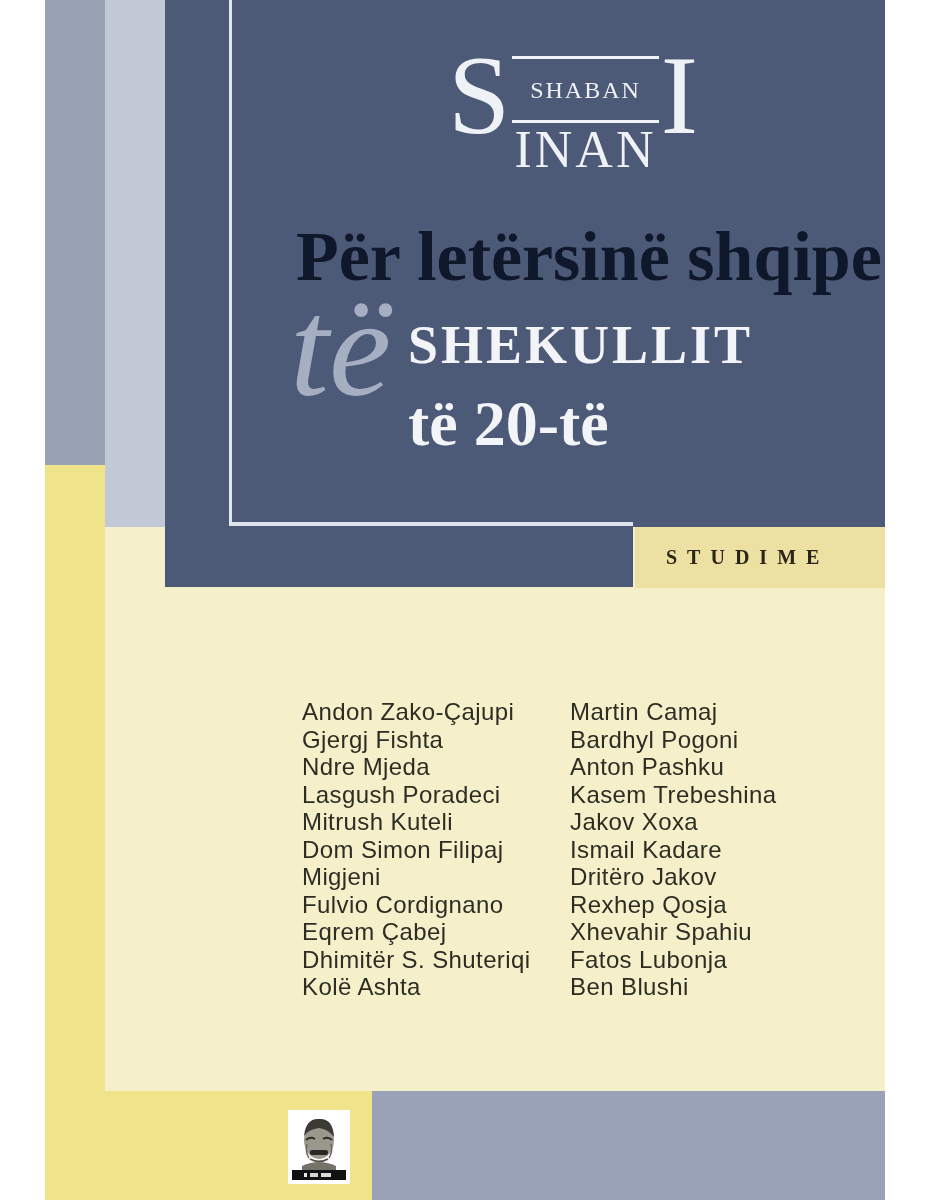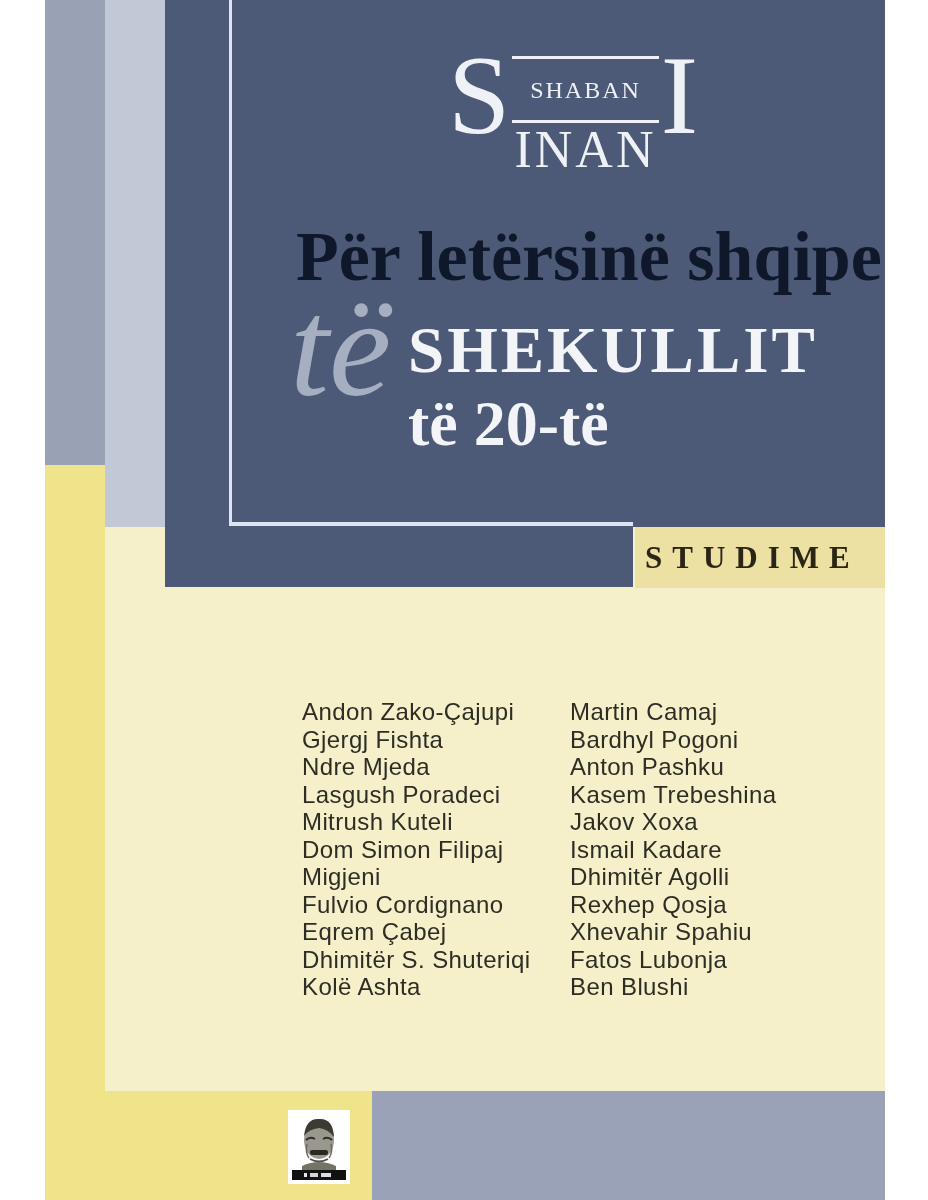--- a/index.html
+++ b/index.html
@@ -25,24 +25,24 @@
   .inner-vline{left:229px;top:0;width:3px;height:523px;background:#dfe5ee;}
   .inner-hline{left:229px;top:522px;width:404px;height:4px;background:#dfe5ee;}
   .dark-strip-b{left:165px;top:526px;width:468px;height:61px;background:#4c5977;}
 
   
   .studime-band{
     left:635px;top:527px;width:250px;height:61px;background:#ece1a2;
     display:flex;align-items:center;
   }
   .studime-label{
-    padding-left:10px;
+    padding-left:31px;
     font-family:"Liberation Serif", serif;
     font-weight:bold;
-    font-size:31px;
+    font-size:20px;
     letter-spacing:10px;
     color:#2b2517;
     text-align:right;
   }
 
   
   .bottom-yellow{left:105px;top:1091px;width:267px;height:109px;background:#f0e48a;}
   .bottom-gray{left:372px;top:1091px;width:513px;height:109px;background:#99a2b7;}
 
   
@@ -75,21 +75,21 @@
     color:#0f172a;font-weight:bold;font-size:70px;line-height:1;
     white-space:nowrap;
   }
   .script-te{
     left:290px;top:278px;
     color:#a6aec2;font-style:italic;font-size:140px;line-height:1;
     font-weight:normal;
   }
   .title-line2{
     left:408px;top:318px;
-    color:#f2f4f8;font-weight:bold;font-size:65px;line-height:1;
+    color:#f2f4f8;font-weight:bold;font-size:54px;line-height:1;
     letter-spacing:3px;white-space:nowrap;
   }
   .title-line3{
     left:408px;top:392px;
     color:#f2f4f8;font-weight:bold;font-size:64px;line-height:1;
     white-space:nowrap;
   }
 
   
   .authors{
@@ -163,21 +163,21 @@
         <div class="author-name">Dhimitër S. Shuteriqi</div>
         <div class="author-name">Kolë Ashta</div>
       </div>
     <div class="author-col author-col-2">
         <div class="author-name">Martin Camaj</div>
         <div class="author-name">Bardhyl Pogoni</div>
         <div class="author-name">Anton Pashku</div>
         <div class="author-name">Kasem Trebeshina</div>
         <div class="author-name">Jakov Xoxa</div>
         <div class="author-name">Ismail Kadare</div>
-        <div class="author-name">Dhimitër Agolli</div>
+        <div class="author-name">Dritëro Jakov</div>
         <div class="author-name">Rexhep Qosja</div>
         <div class="author-name">Xhevahir Spahiu</div>
         <div class="author-name">Fatos Lubonja</div>
         <div class="author-name">Ben Blushi</div>
       </div>
   </div>
 
   <div class="layer publisher-logo">
     <svg width="62" height="74" viewBox="0 0 62 74">
       <rect x="0" y="0" width="62" height="74" fill="#ffffff"></rect>

